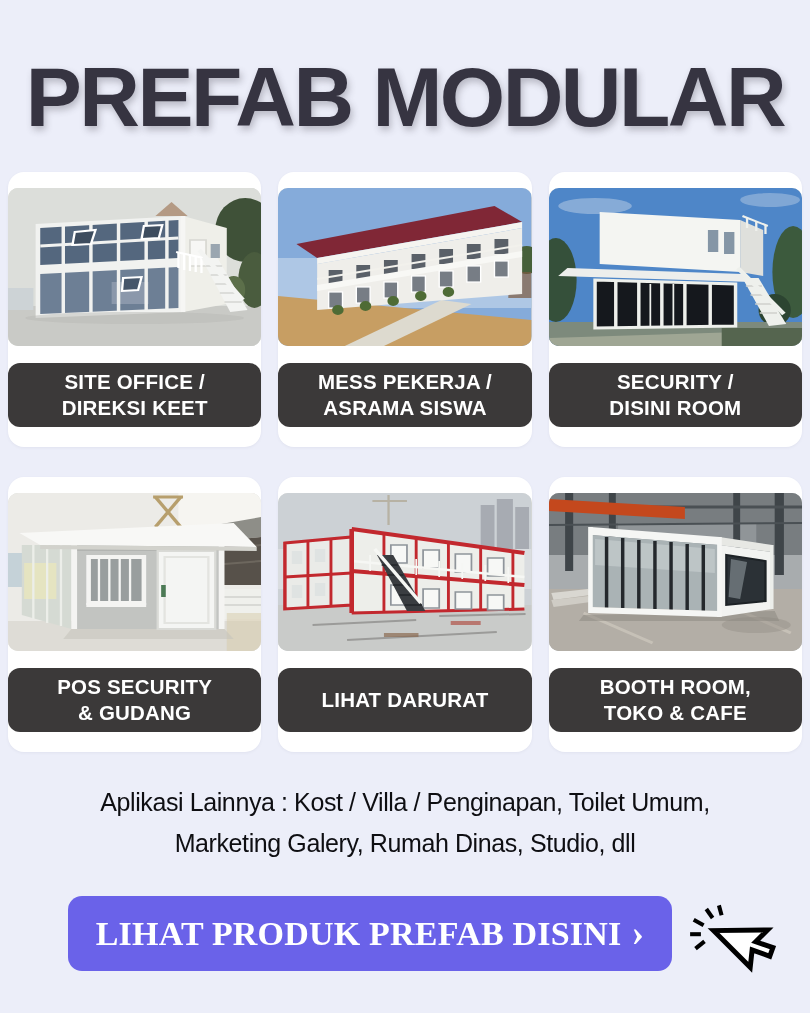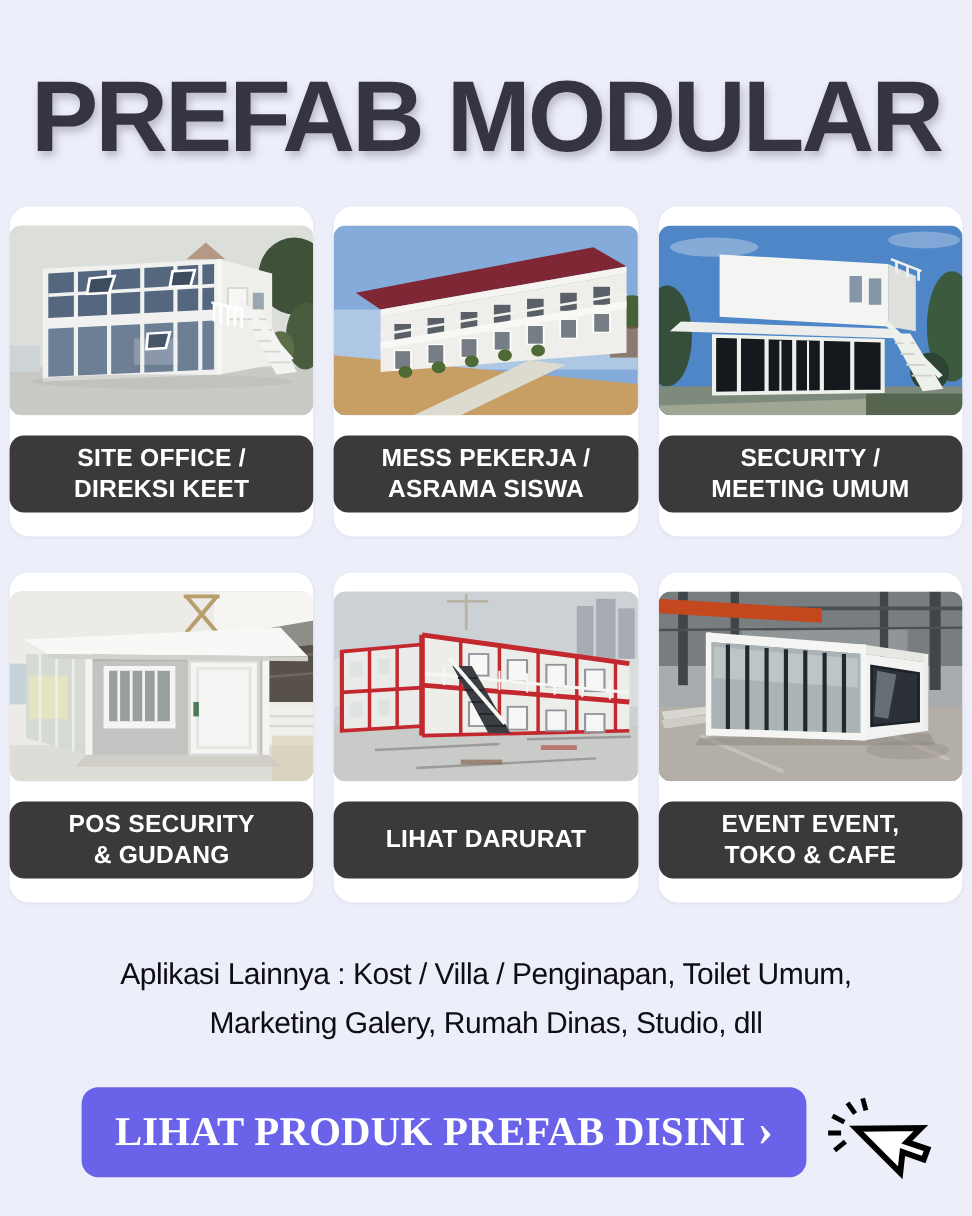--- a/index.html
+++ b/index.html
@@ -58,21 +58,21 @@
   .card-label span {
     display:block;
     color:#ffffff;
     font-size:20.5px;
     font-weight:800;
     letter-spacing:0.2px;
     line-height:1.28;
     white-space:nowrap;
   }
   .apps {
-    margin-top:40px;
+    margin-top:30px;
     text-align:center;
     color:#0e0e12;
     font-size:25px;
     letter-spacing:-0.4px;
     line-height:1.62;
   }
   .apps span { display:block; white-space:nowrap; }
   .cta-row {
     margin-top:33px;
     padding-left:68px;
@@ -258,21 +258,21 @@
             <line x1="171" y1="98" x2="185" y2="98"></line>
             <line x1="175" y1="107" x2="189" y2="107"></line>
             <line x1="179" y1="116" x2="194" y2="116"></line>
             <line x1="183" y1="125" x2="198" y2="125"></line>
           </g>
           <line x1="164" y1="80" x2="204" y2="126" stroke="#eef0ec" stroke-width="4"></line>
         </svg>
       </div>
       <div class="card-label">
         <span>SECURITY /</span>
-        <span>MEETING UMUM</span>
+        <span>DISINI ROOM</span>
       </div>
     </div>
 
     <div class="card">
       <div class="photo">
         <svg viewBox="0 0 220 158" preserveAspectRatio="none">
           <rect width="220" height="158" fill="#ecebe7"></rect>
           <rect x="148" width="72" height="52" fill="#f6f5f1"></rect>
           <g stroke="#b79f6d" stroke-width="3">
             <line x1="128" y1="4" x2="150" y2="34"></line>
@@ -438,21 +438,21 @@
           <polygon points="36,114 148,118 148,124 36,120" fill="#f5f6f4"></polygon>
           <polygon points="148,52 194,59 194,116 148,124" fill="#f2f3f1"></polygon>
           <polygon points="154,62 188,68 188,108 154,112" fill="#2b3136" stroke="#1d2226" stroke-width="2"></polygon>
           <polygon points="158,66 172,69 166,106 156,104" fill="#8d979c" opacity="0.6"></polygon>
           <rect x="34" y="34" width="4" height="86" fill="#f5f6f4"></rect>
           <rect x="146" y="44" width="4" height="80" fill="#f5f6f4"></rect>
           <rect x="192" y="52" width="3" height="64" fill="#eceeea"></rect>
         </svg>
       </div>
       <div class="card-label">
-        <span>EVENT EVENT,</span>
+        <span>BOOTH ROOM,</span>
         <span>TOKO &amp; CAFE</span>
       </div>
     </div>
 
   </div>
 
   <p class="apps">
     <span>Aplikasi Lainnya : Kost / Villa / Penginapan, Toilet Umum,</span>
     <span>Marketing Galery, Rumah Dinas, Studio, dll</span>
   </p>

